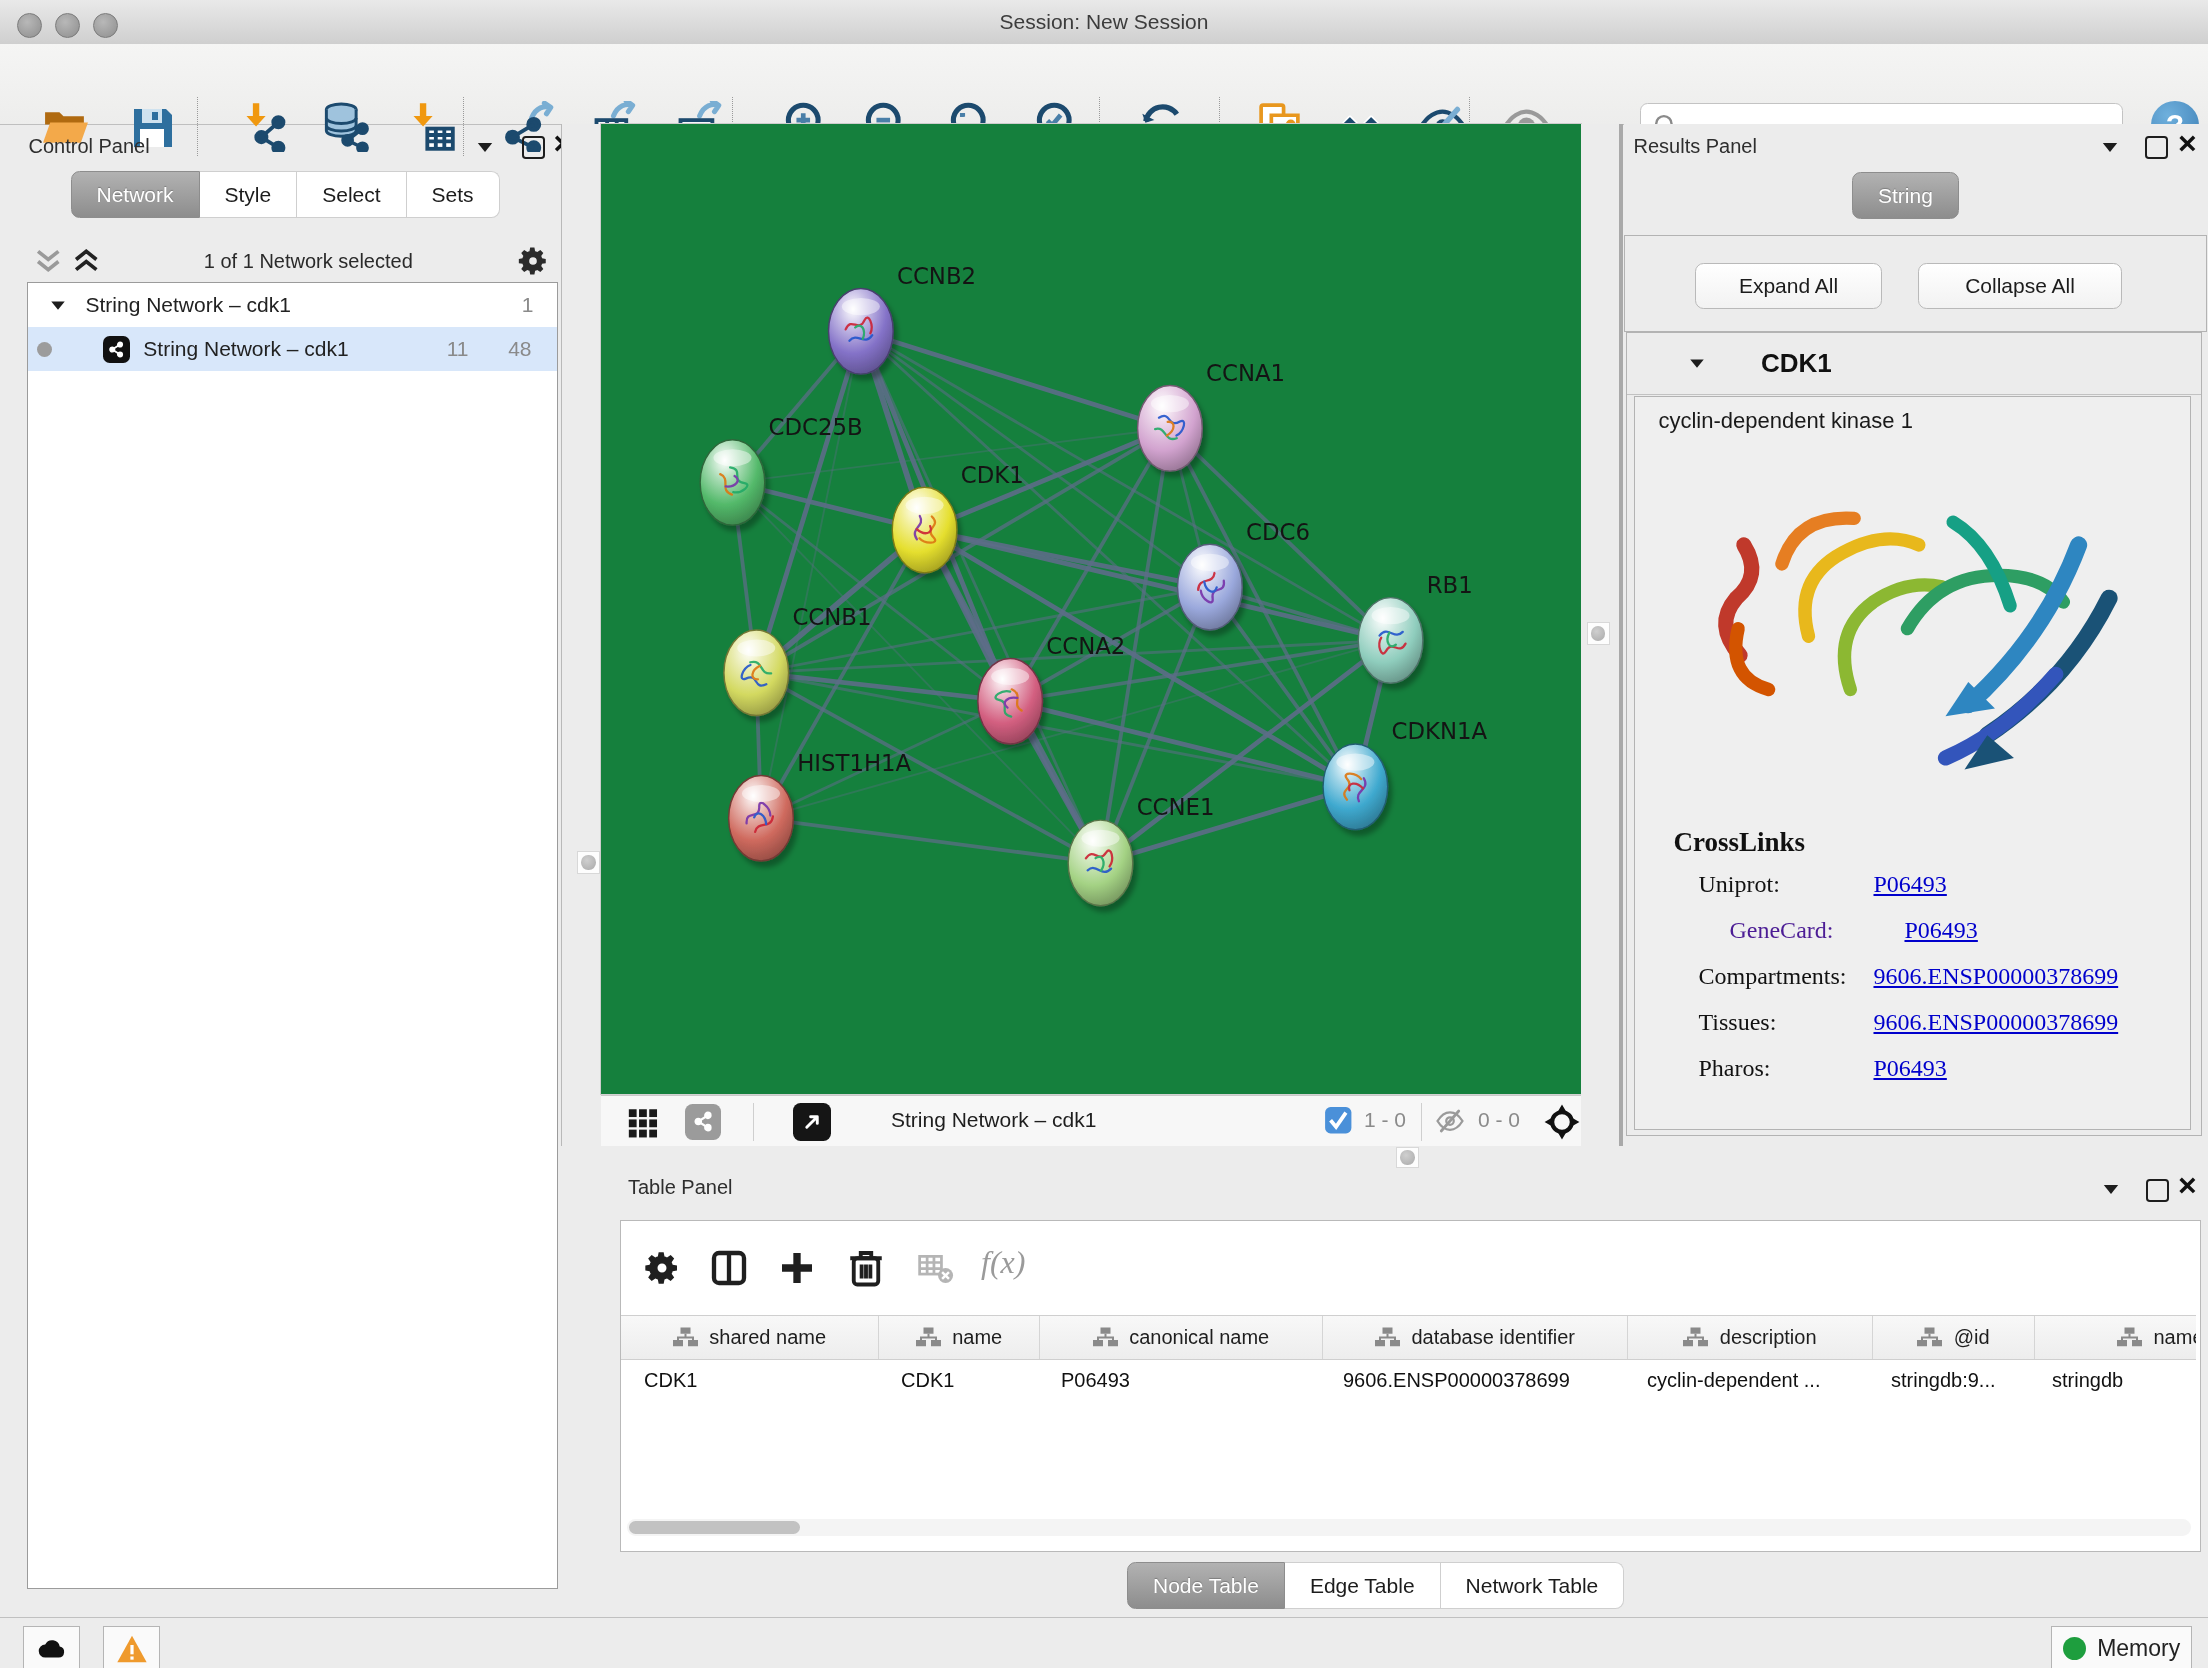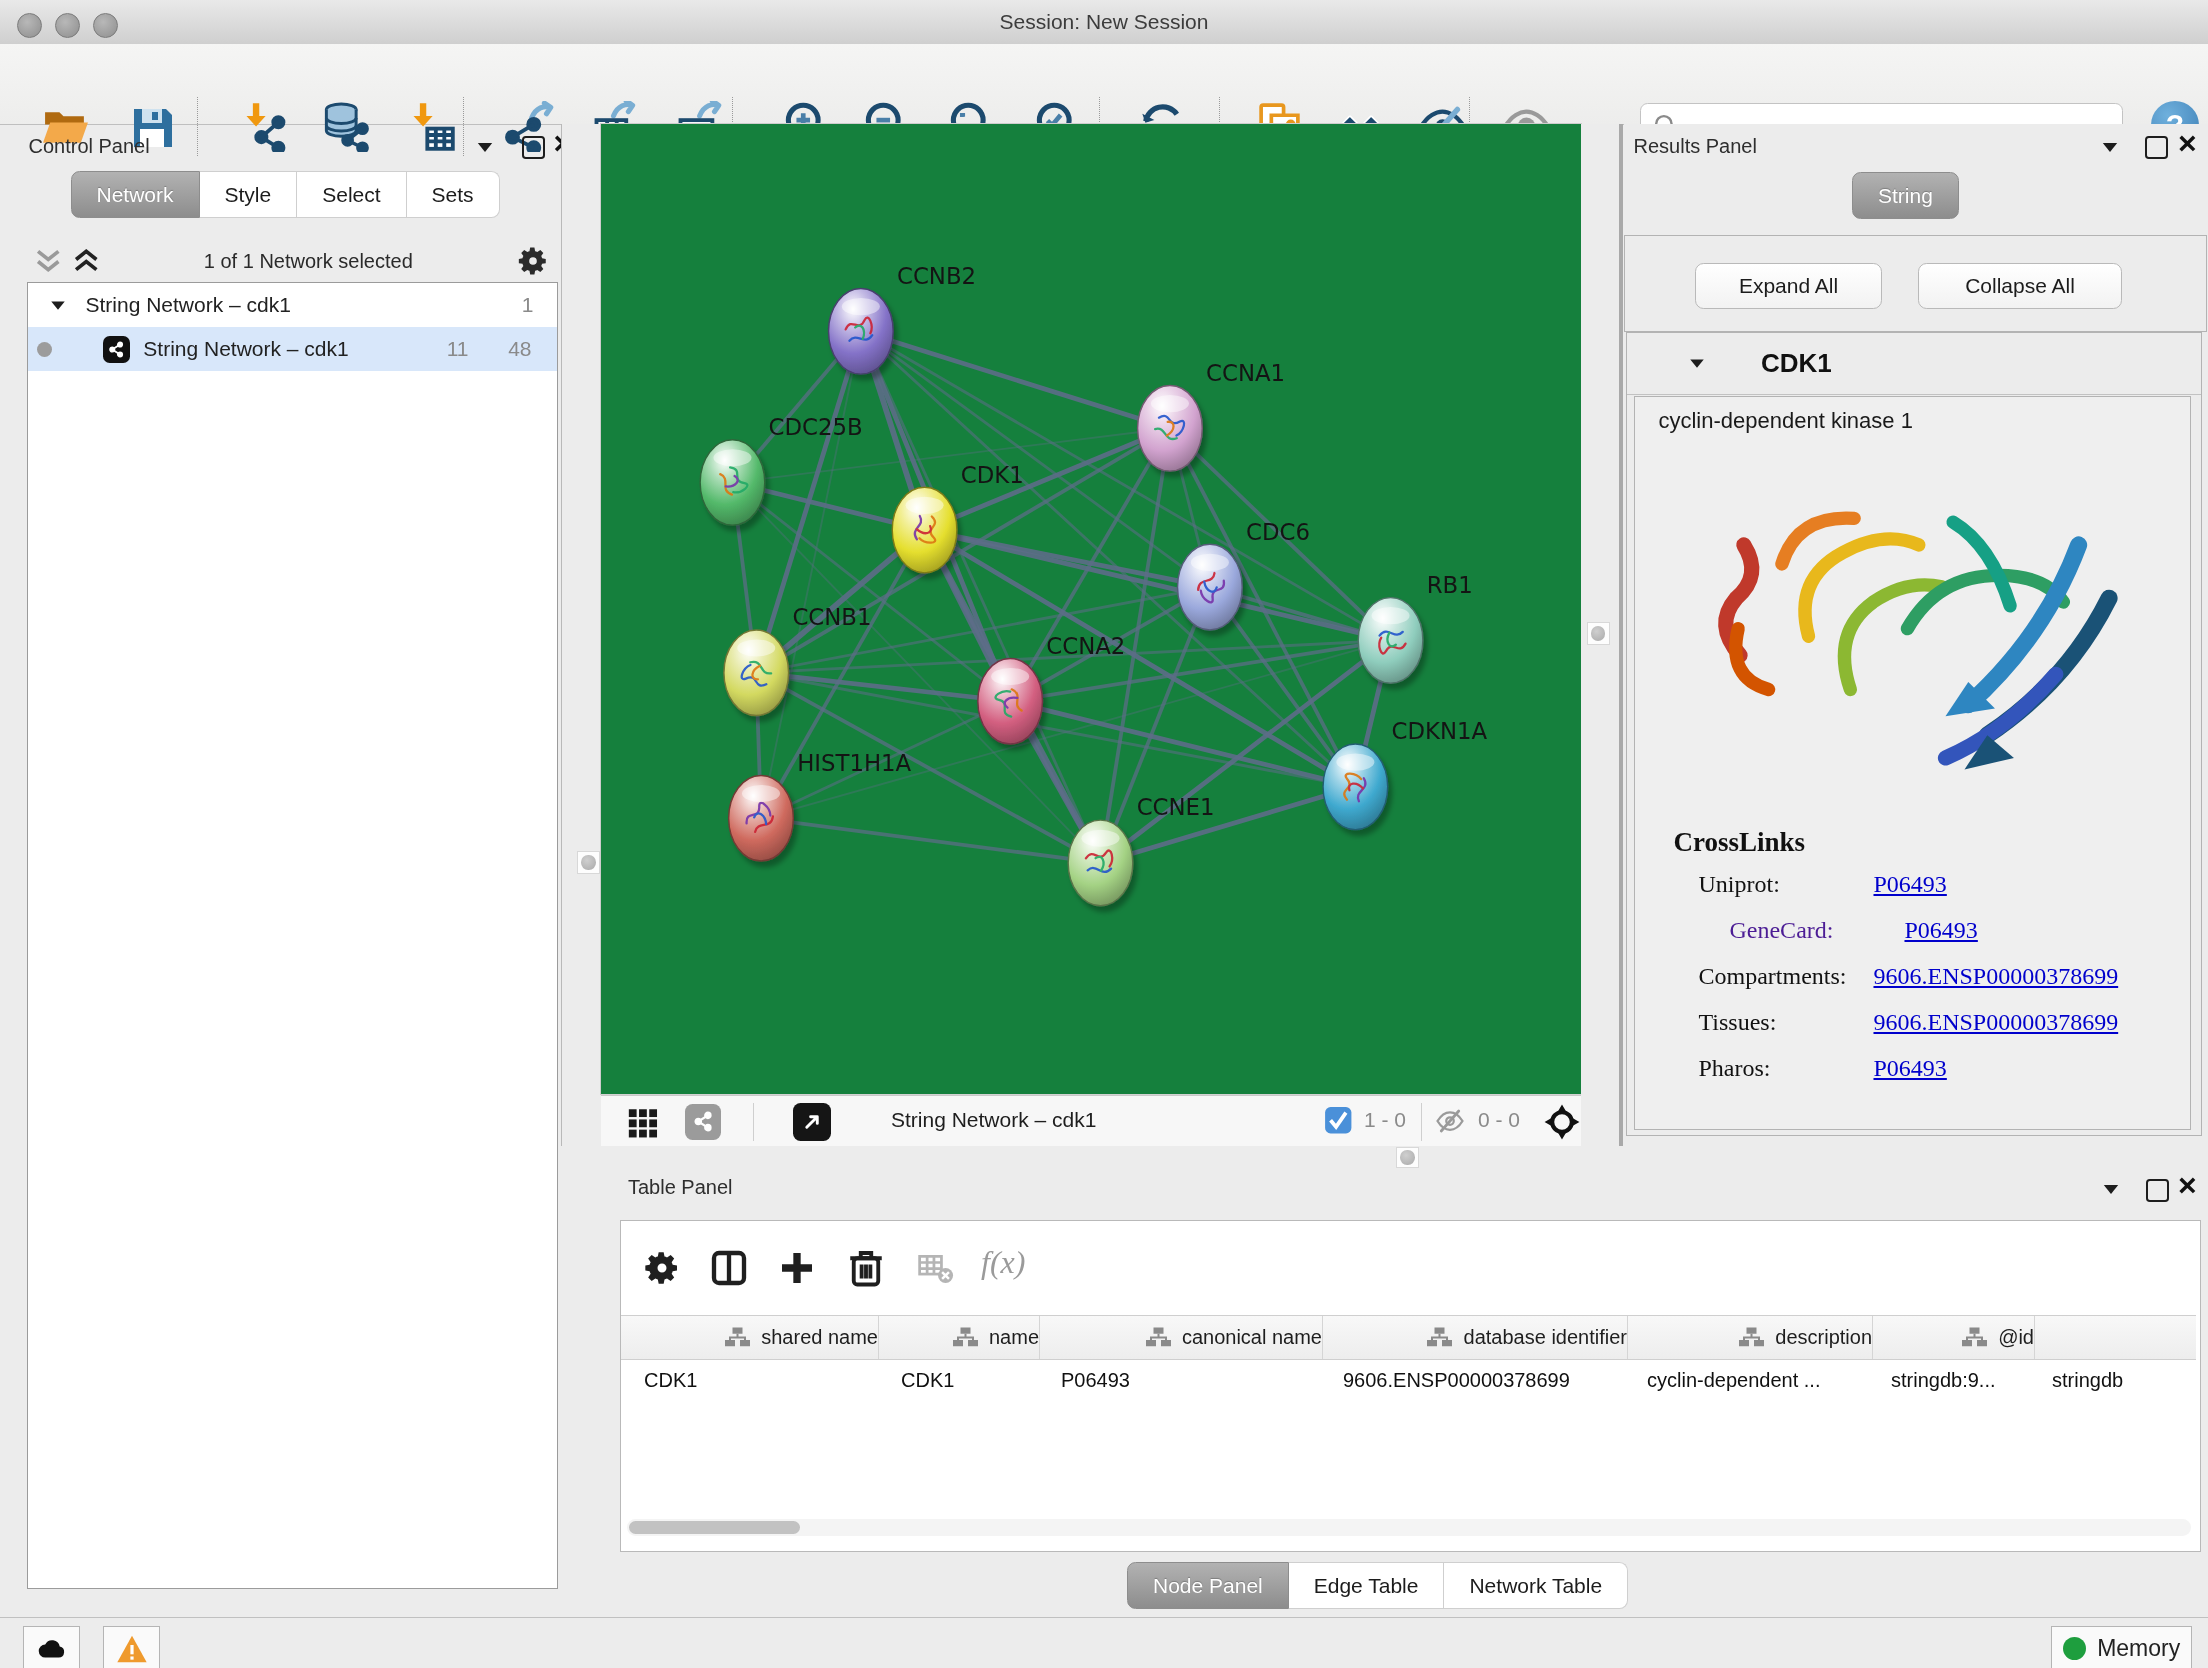--- a/index.html
+++ b/index.html
@@ -56,21 +56,21 @@
   
   .rbox{border:1.9px solid #b3b3b3;background:#ececec;}
   .btn{background:linear-gradient(#ffffff,#f2f2f2);border:1px solid #b9b9b9;border-radius:8.6px;font-size:21px;
        display:flex;align-items:center;justify-content:center;color:#1c1c1c;}
   .serif{font-family:"Liberation Serif","DejaVu Serif",serif;}
   .xlink{color:#0000cc;text-decoration:underline;}
   
   .tablebox{background:#fff;border:1.9px solid #b9b9b9;}
   .thead{display:flex;background:linear-gradient(#f8f8f8,#ededed);border-bottom:1px solid #cfcfcf;
          border-top:1px solid #cfcfcf;height:43px;overflow:hidden;}
-  .th{display:flex;align-items:center;justify-content:flex-end;gap:11.4px;font-size:20px;color:#1e1e1e;
+  .th{display:flex;align-items:center;justify-content:center;gap:11.4px;font-size:20px;color:#1e1e1e;
       border-right:1px solid #d5d5d5;flex:0 0 auto;overflow:hidden;}
   .trow{display:flex;height:42px;overflow:hidden;}
   .td{display:flex;align-items:center;font-size:20px;color:#111;padding-left:23px;flex:0 0 auto;
       overflow:hidden;white-space:nowrap;box-sizing:border-box;}
   .hscroll{position:absolute;height:17px;background:#f4f4f4;border-radius:8.6px;}
   .hthumb{position:absolute;height:13.3px;top:1.9px;background:#c2c2c2;border-radius:6.7px;}
   
   .statusbar{left:0;top:1617px;width:2208px;height:51px;background:#ececec;border-top:1.9px solid #c0c0c0;}
   .sbtn{position:absolute;top:7.6px;height:44px;background:#fafafa;border:1.9px solid #b5b5b5;
         display:flex;align-items:center;justify-content:center;gap:11.4px;}
@@ -826,21 +826,21 @@
           <div class="td" style="width: 161px;">stringdb:9...</div>
           <div class="td" style="width: 304px;">stringdb</div>
         </div>
 
       <div class="hscroll" style="left:5.7px;top:298px;width:1564px">
         <div class="hthumb" style="left:1.9px;width:171px"></div>
       </div>
     </div>
 
     <div class="abs seg" style="left:526px;top:394px">
-      <span class="tab sel">Node Panel</span>
+      <span class="tab sel">Node Table</span>
       <span class="tab">Edge Table</span>
       <span class="tab">Network Table</span>
     </div>
   </div>
 
   <div class="abs statusbar">
     <div class="sbtn" style="left:23px;width:55px">
       <svg width="32" height="28.5" viewBox="0 0 24 20">
         <path d="M7 17h10a4.2 4.2 0 0 0 .8-8.3A5.8 5.8 0 0 0 6.9 7.2 4.3 4.3 0 0 0 7 17z" fill="#111"></path>
       </svg>

